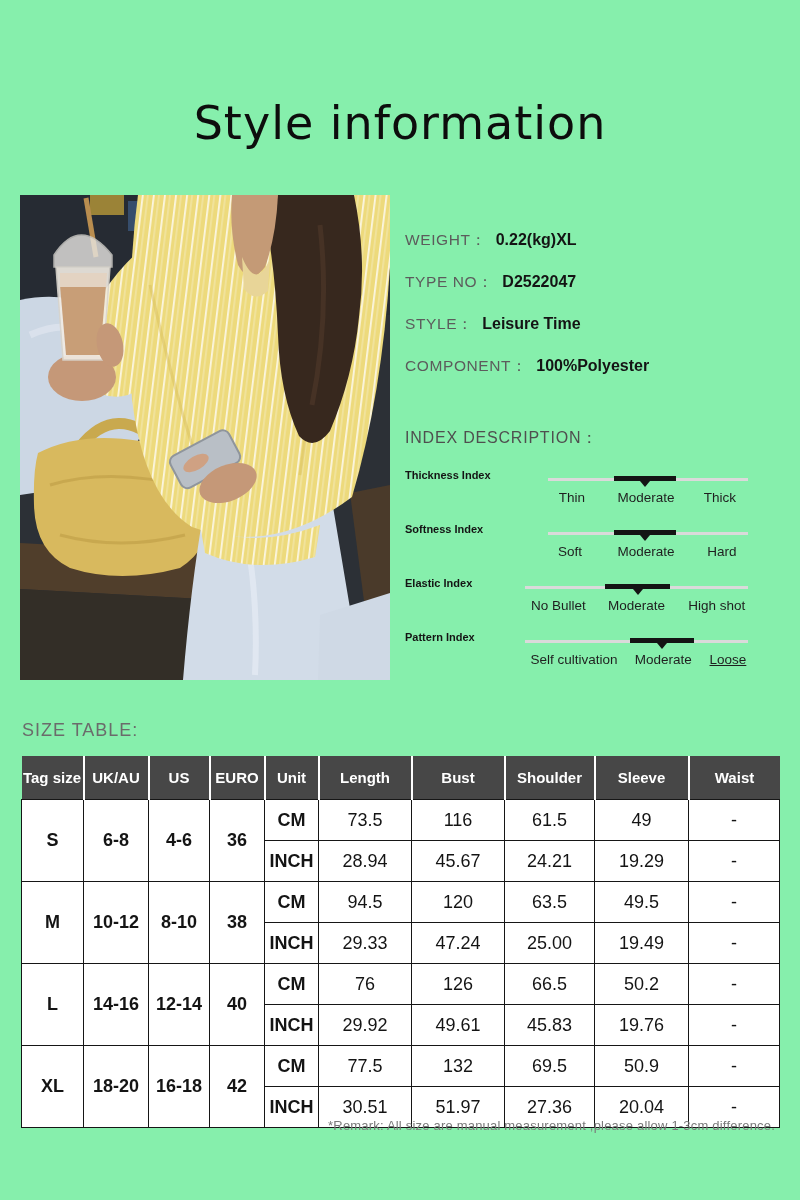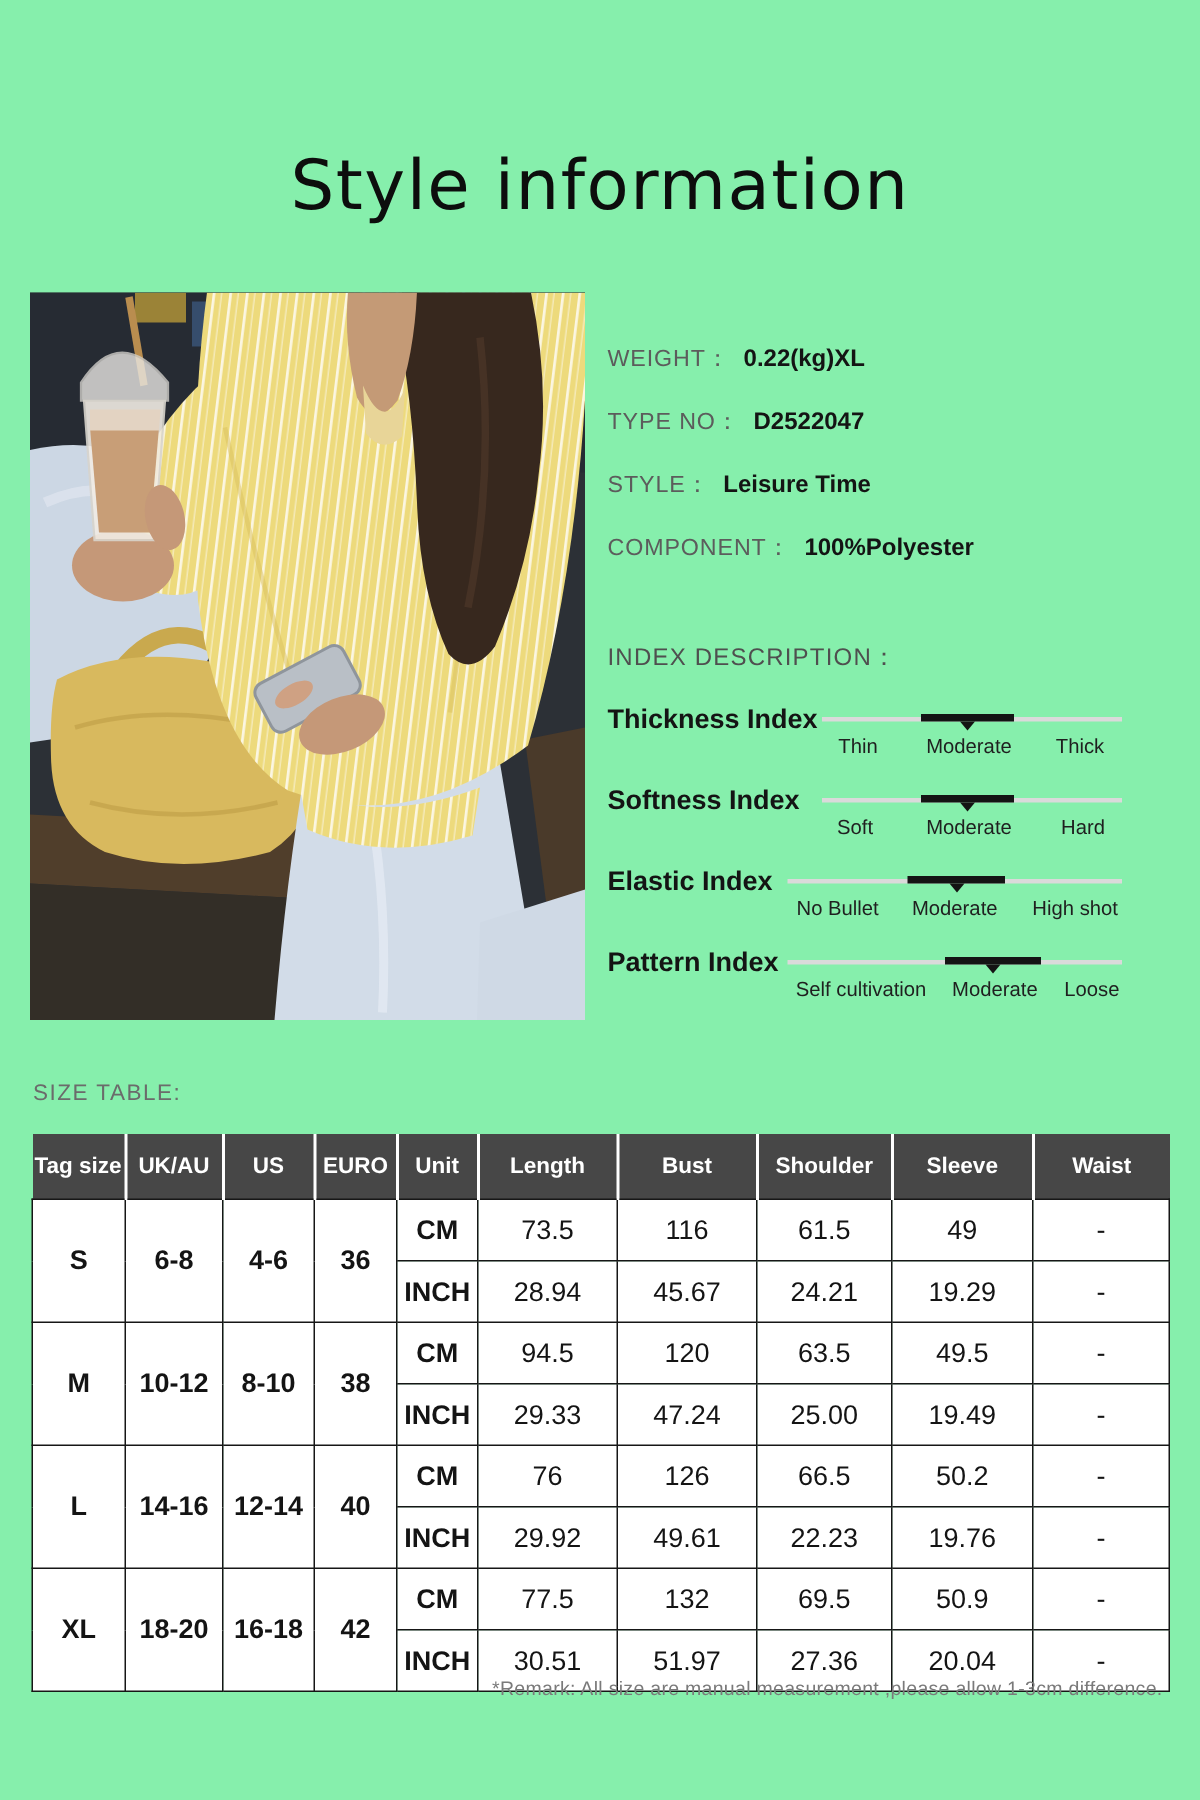--- a/index.html
+++ b/index.html
@@ -18,31 +18,31 @@
   
   .details{position:absolute;left:405px;top:228px;width:380px;}
   .detail-line{margin:0 0 18px 0;line-height:24px;white-space:nowrap;}
   .detail-label{color:#5c5c5c;font-size:15.5px;letter-spacing:0.6px;}
   .detail-value{color:#141414;font-size:16px;font-weight:bold;margin-left:9px;}
 
   
   .index-section{position:absolute;left:405px;top:428px;width:380px;}
   .index-heading{font-size:16px;color:#4f4f4f;letter-spacing:0.8px;margin:0 0 16px 0;font-weight:normal;}
   .slider-row{position:relative;height:54px;}
-  .slider-name{position:absolute;left:0;top:4px;font-size:18px;font-weight:bold;color:#141414;white-space:nowrap;}
+  .slider-name{position:absolute;left:0;top:4px;font-size:11px;font-weight:bold;color:#141414;white-space:nowrap;}
   .trackwrap{position:absolute;top:10px;height:42px;}
   .track{position:absolute;left:0;right:0;top:3px;height:3px;background:#dadada;}
   .bar{position:absolute;top:1px;height:5px;background:#141414;}
   .marker{position:absolute;top:6px;width:0;height:0;border-left:5px solid transparent;
           border-right:5px solid transparent;border-top:6px solid #141414;transform:translateX(-50%);}
   .opt{position:absolute;top:15px;transform:translateX(-50%);white-space:nowrap;
        font-size:13.5px;color:#1f1f1f;}
 
   
-  .size-heading{position:absolute;left:22px;top:720px;font-size:15px;color:#6b6b6b;letter-spacing:1px;}
+  .size-heading{position:absolute;left:22px;top:720px;font-size:18px;color:#6b6b6b;letter-spacing:1px;}
   table.size{position:absolute;left:21px;top:756px;width:758px;border-collapse:collapse;table-layout:fixed;padding-left:23px;}
   table.size th{background:#474747;color:#fff;font-size:15px;font-weight:bold;height:41px;
                 border-left:2.5px solid #fff;border-right:2.5px solid #fff;border-top:none;border-bottom:none;}
   table.size th:first-child{border-left:none;}
   table.size th:last-child{border-right:none;}
   table.size td{border:1px solid #161616;text-align:center;vertical-align:middle;height:38px;
                 font-size:18px;color:#141414;background:#fff;}
   td.c-tag{font-size:20px;font-weight:bold;}
   td.c-dim{font-size:18.5px;font-weight:bold;}
   td.c-unit{font-size:13.5px;font-weight:bold;}
@@ -175,21 +175,21 @@
     </div>
 
     <div class="slider-row">
       <div class="slider-name">Pattern Index</div>
       <div class="trackwrap" style="left:120px;width:223px;">
         <div class="track"></div>
         <div class="bar" style="left:47%;width:29%;"></div>
         <div class="marker" style="left:61.5%;"></div>
         <span class="opt" style="left:22%;">Self cultivation</span>
         <span class="opt" style="left:62%;">Moderate</span>
-        <span class="opt" style="left:91%;">Loose</span>
+        <span class="opt" style="left:91%;text-decoration:underline;">Loose</span>
       </div>
     </div>
   </div>
 
   <div class="size-heading">SIZE TABLE:</div>
 
   <table class="size">
     <colgroup>
       <col style="width:62px">
         <col style="width:65px">
@@ -269,21 +269,21 @@
         <td class="c-val">76</td>
         <td class="c-val">126</td>
         <td class="c-val">66.5</td>
         <td class="c-val">50.2</td>
         <td class="c-val">-</td>
       </tr>
       <tr>
         <td class="c-unit">INCH</td>
         <td class="c-val">29.92</td>
         <td class="c-val">49.61</td>
-        <td class="c-val">22.23</td>
+        <td class="c-val">45.83</td>
         <td class="c-val">19.76</td>
         <td class="c-val">-</td>
       </tr>
 
       <tr>
         <td rowspan="2" class="c-tag">XL</td>
         <td rowspan="2" class="c-dim">18-20</td>
         <td rowspan="2" class="c-dim">16-18</td>
         <td rowspan="2" class="c-dim">42</td>
         <td class="c-unit">CM</td>

